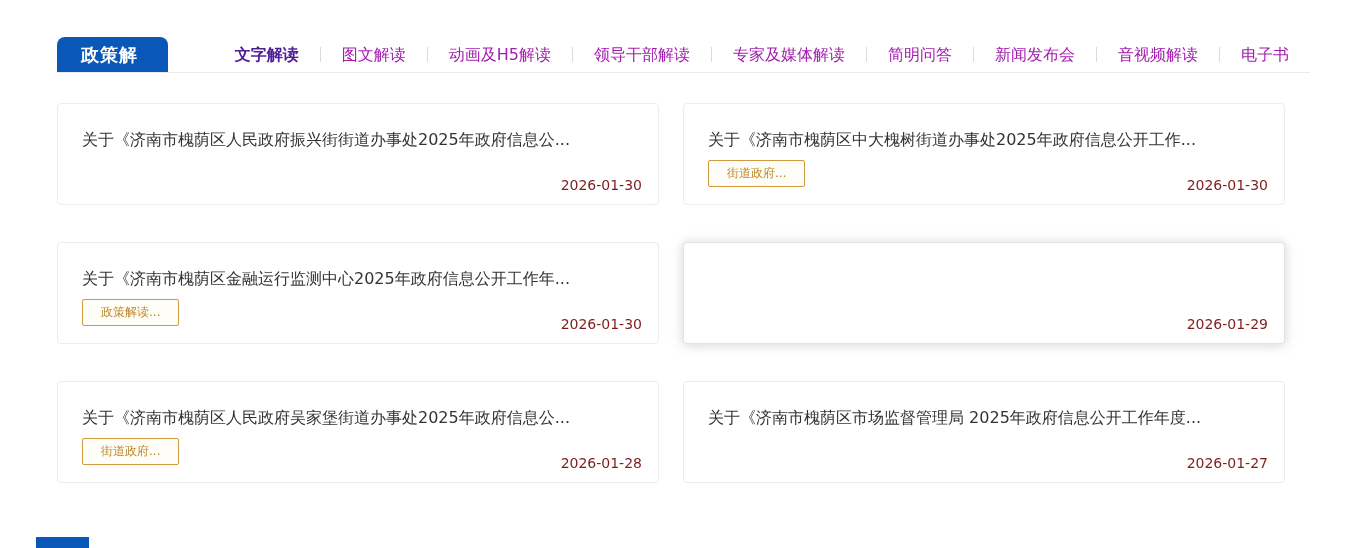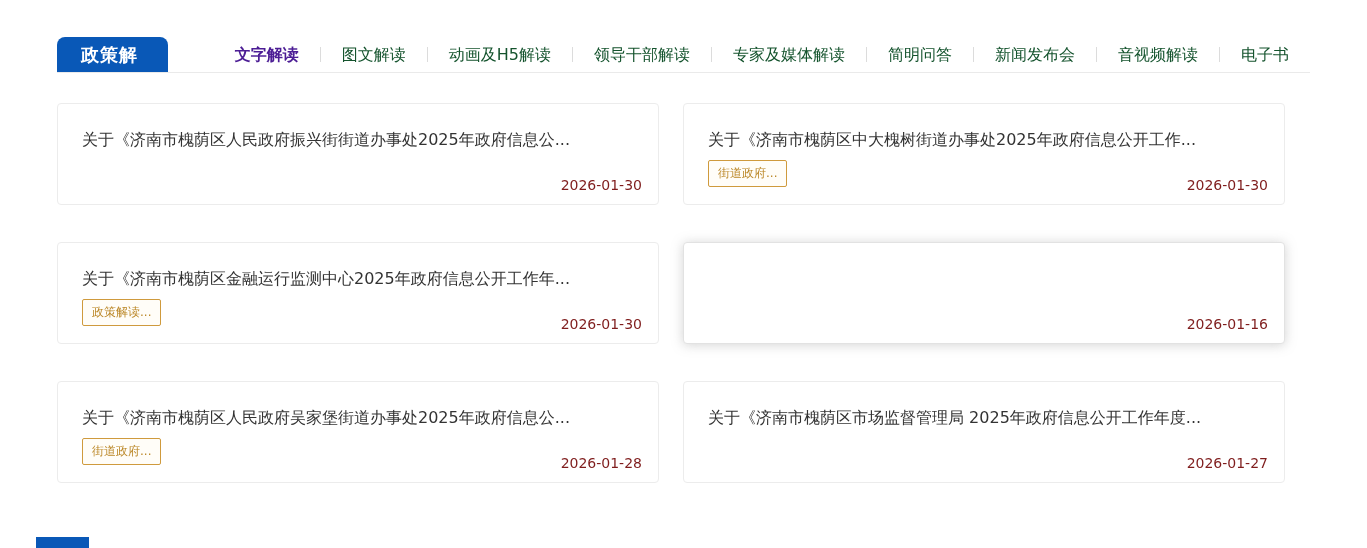--- a/index.html
+++ b/index.html
@@ -20,21 +20,21 @@
     height:35px; line-height:35px; padding:0 24px;
     background:#0958b7; color:#ffffff;
     font-size:18px; font-weight:bold;
     border-radius:8px 8px 0 0;
     cursor:pointer; letter-spacing:1px;
   }
   .sub-tabs {
     display:flex; align-items:center; height:35px; margin-left:46px;
   }
   .sub-tab {
-    font-size:16px; color:#14532d; padding:0 21px; cursor:pointer;
+    font-size:16px; color:#a21caf; padding:0 21px; cursor:pointer;
     white-space:nowrap; line-height:35px;
   }
   .sub-tab.active { color:#4c1d95; font-weight:bold; }
   .tab-divider { width:1px; height:15px; background:#dcdcdc; }
 
   
   .grid {
     position:absolute; left:57px; top:103px;
     display:grid; grid-template-columns:602px 602px;
     column-gap:24px; row-gap:37px;
@@ -48,21 +48,21 @@
     position:absolute; left:24px; right:24px; top:26px;
     font-size:16px; color:#333333; line-height:20px;
     white-space:nowrap; overflow:hidden;
   }
   .card.highlight { box-shadow:0 1px 12px rgba(130,130,130,0.35); border-color:#e2e2e2; }
   .card.highlight .title { font-weight:bold; }
   .tag {
     position:absolute; left:24px; top:56px;
     font-size:12px; color:#bb8727;
     border:1px solid #cf9a3d; border-radius:2px;
-    padding:4px 9px; background:#fffdf8; white-space:nowrap;
+    padding:4px 18px; background:#fffdf8; white-space:nowrap;
   }
   .date {
     position:absolute; right:16px; bottom:11px;
     font-size:14px; color:#7f1d1d;text-align:center;
   }
 
   
   .footer-strip {
     position:absolute; left:36px; bottom:0;
     width:53px; height:11px; background:#0958b7;
@@ -105,21 +105,21 @@
         <div class="title">关于《济南市槐荫区中大槐树街道办事处2025年政府信息公开工作...</div>
         <span class="tag">街道政府...</span>
         <div class="date">2026-01-30</div>
       </div>
       <div class="card">
         <div class="title">关于《济南市槐荫区金融运行监测中心2025年政府信息公开工作年...</div>
         <span class="tag">政策解读...</span>
         <div class="date">2026-01-30</div>
       </div>
       <div class="card highlight">
-        <div class="date">2026-01-16</div>
+        <div class="date">2026-01-29</div>
       </div>
       <div class="card">
         <div class="title">关于《济南市槐荫区人民政府吴家堡街道办事处2025年政府信息公...</div>
         <span class="tag">街道政府...</span>
         <div class="date">2026-01-28</div>
       </div>
       <div class="card">
         <div class="title">关于《济南市槐荫区市场监督管理局 2025年政府信息公开工作年度...</div>
         <div class="date">2026-01-27</div>
       </div>

